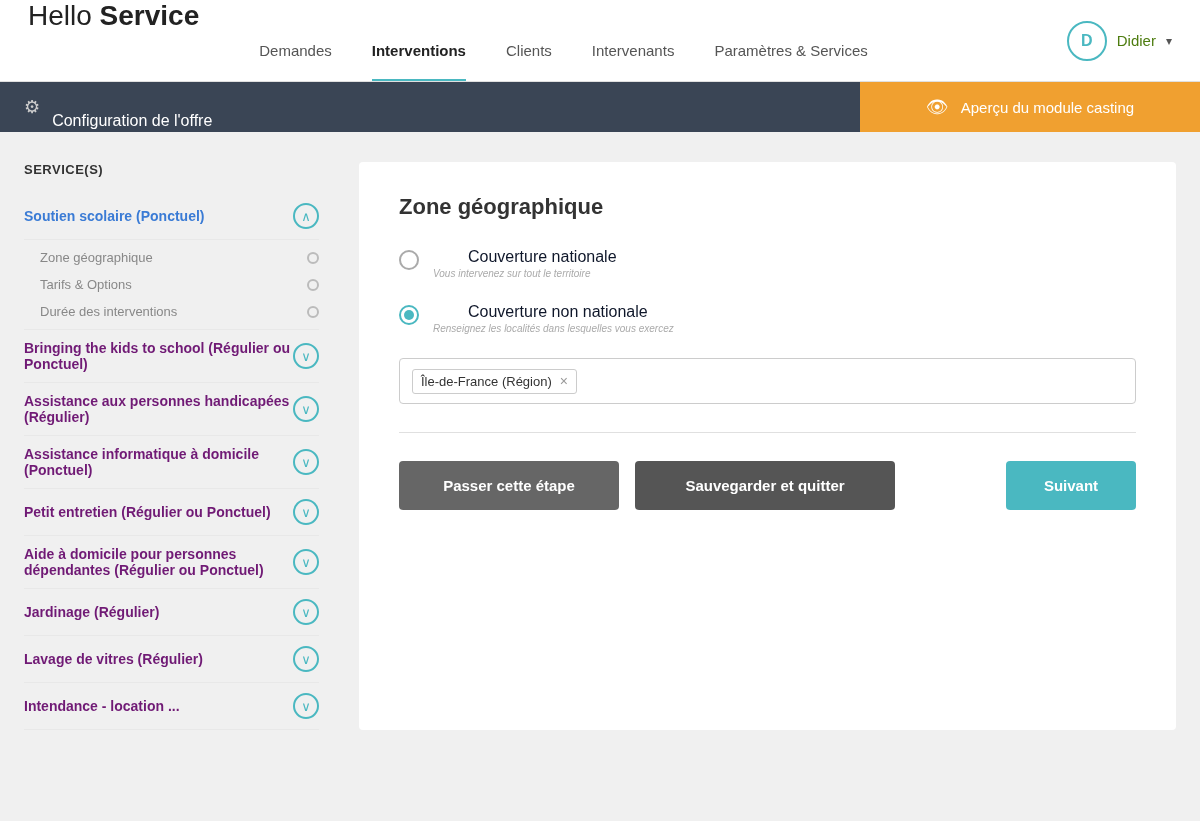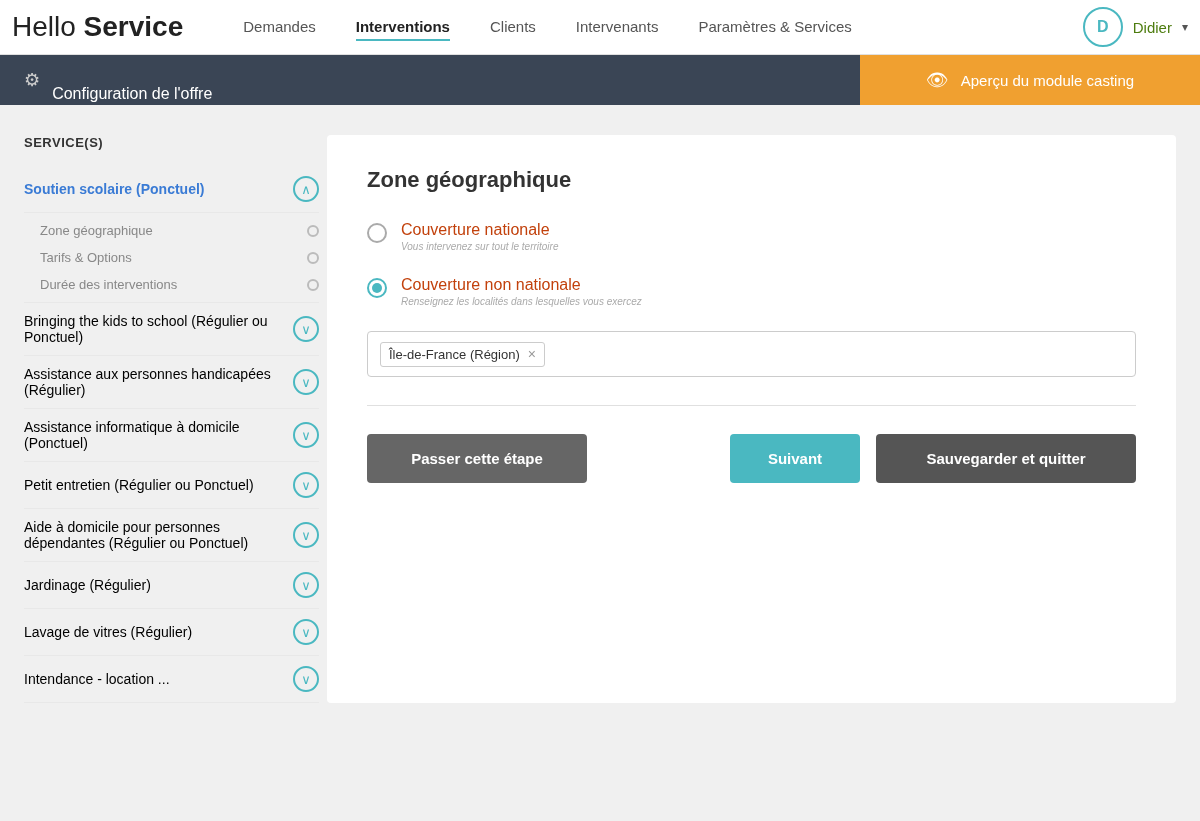--- a/index.html
+++ b/index.html
@@ -3,43 +3,43 @@
   <meta charset="utf-8">
   <style>
     * { box-sizing: border-box; margin: 0; padding: 0; }
     body { font-family: -apple-system, BlinkMacSystemFont, 'Segoe UI', Arial, sans-serif; background: #f0f0f0; min-height: 821px; }
 
     
     .navbar {
       background: #fff;
       border-bottom: 1px solid #e0e0e0;
       display: flex;
-      align-items: center;
-      padding: 0 12px;
-      height: 55px;
+      padding: 0 28px;
+      height: 82px;
     }
     .navbar-brand {
       font-size: 28px;
       font-weight: 300;
       color: #222;
       margin-right: 60px;
       white-space: nowrap;
     }
     .navbar-brand strong { font-weight: 700; }
     .navbar-links {
       display: flex;
       gap: 40px;
       flex: 1;
     }
     .nav-link {
       font-size: 15px;
       color: #555;
       text-decoration: none;
       cursor: pointer;
       padding: 4px 0;
+      margin-top: 38px;
     }
     .nav-link.active {
       color: #222;
       font-weight: 700;
       border-bottom: 2px solid #4ab8c1;
     }
     .navbar-user {
       display: flex;
       align-items: center;
       gap: 10px;
@@ -99,21 +99,21 @@
       color: #fff;
       font-size: 15px;
       font-weight: 500;
     }
     .eye-icon { color: #fff; font-size: 18px; }
 
     
     .main-layout {
       display: flex;
       padding: 30px 24px;
-      gap: 8px;
+      gap: 40px;
     }
 
     
     .sidebar {
       width: 295px;
       flex-shrink: 0;
     }
     .sidebar-title {
       font-size: 13px;
       font-weight: 700;
@@ -124,22 +124,22 @@
     .sidebar-item {
       display: flex;
       align-items: center;
       justify-content: space-between;
       padding: 10px 0;
       cursor: pointer;
       border-bottom: 1px solid #e8e8e8;
     }
     .sidebar-item-label {
       font-size: 14px;
-      color: #000000;
-      font-weight: 400;
+      color: #701a75;
+      font-weight: 700;
     }
     .sidebar-item.active .sidebar-item-label {
       color: #3a7bd5;
       font-weight: 700;
     }
     .sidebar-chevron-up, .sidebar-chevron-down {
       width: 26px;
       height: 26px;
       border-radius: 50%;
       border: 2px solid #4ab8c1;
@@ -214,22 +214,23 @@
     }
     .radio-circle.selected::after {
       content: '';
       width: 10px;
       height: 10px;
       border-radius: 50%;
       background: #4ab8c1;
     }
     .radio-text-main {
       font-size: 16px;
-      color: #c2410c;
+      color: #0f172a;
       font-weight: 500;
+      margin-left: 35px;
     }
     .radio-text-sub {
       font-size: 10px;
       color: #aaa;
       font-style: italic;
       margin-top: 2px;
     }
 
     
     .tag-input-container {
@@ -422,18 +423,18 @@
       <div class="tag">
         <span>Île-de-France (Région)</span>
         <span class="tag-close">×</span>
       </div>
     </div>
 
     <hr class="divider">
 
     <div class="btn-row">
       <button class="btn btn-gray">Passer cette étape</button>
+      <button class="btn btn-dark">Sauvegarder et quitter</button>
       <button class="btn btn-teal">Suivant</button>
-      <button class="btn btn-dark">Sauvegarder et quitter</button>
     </div>
   </div>
 
 </div>
 
 </body></html>

